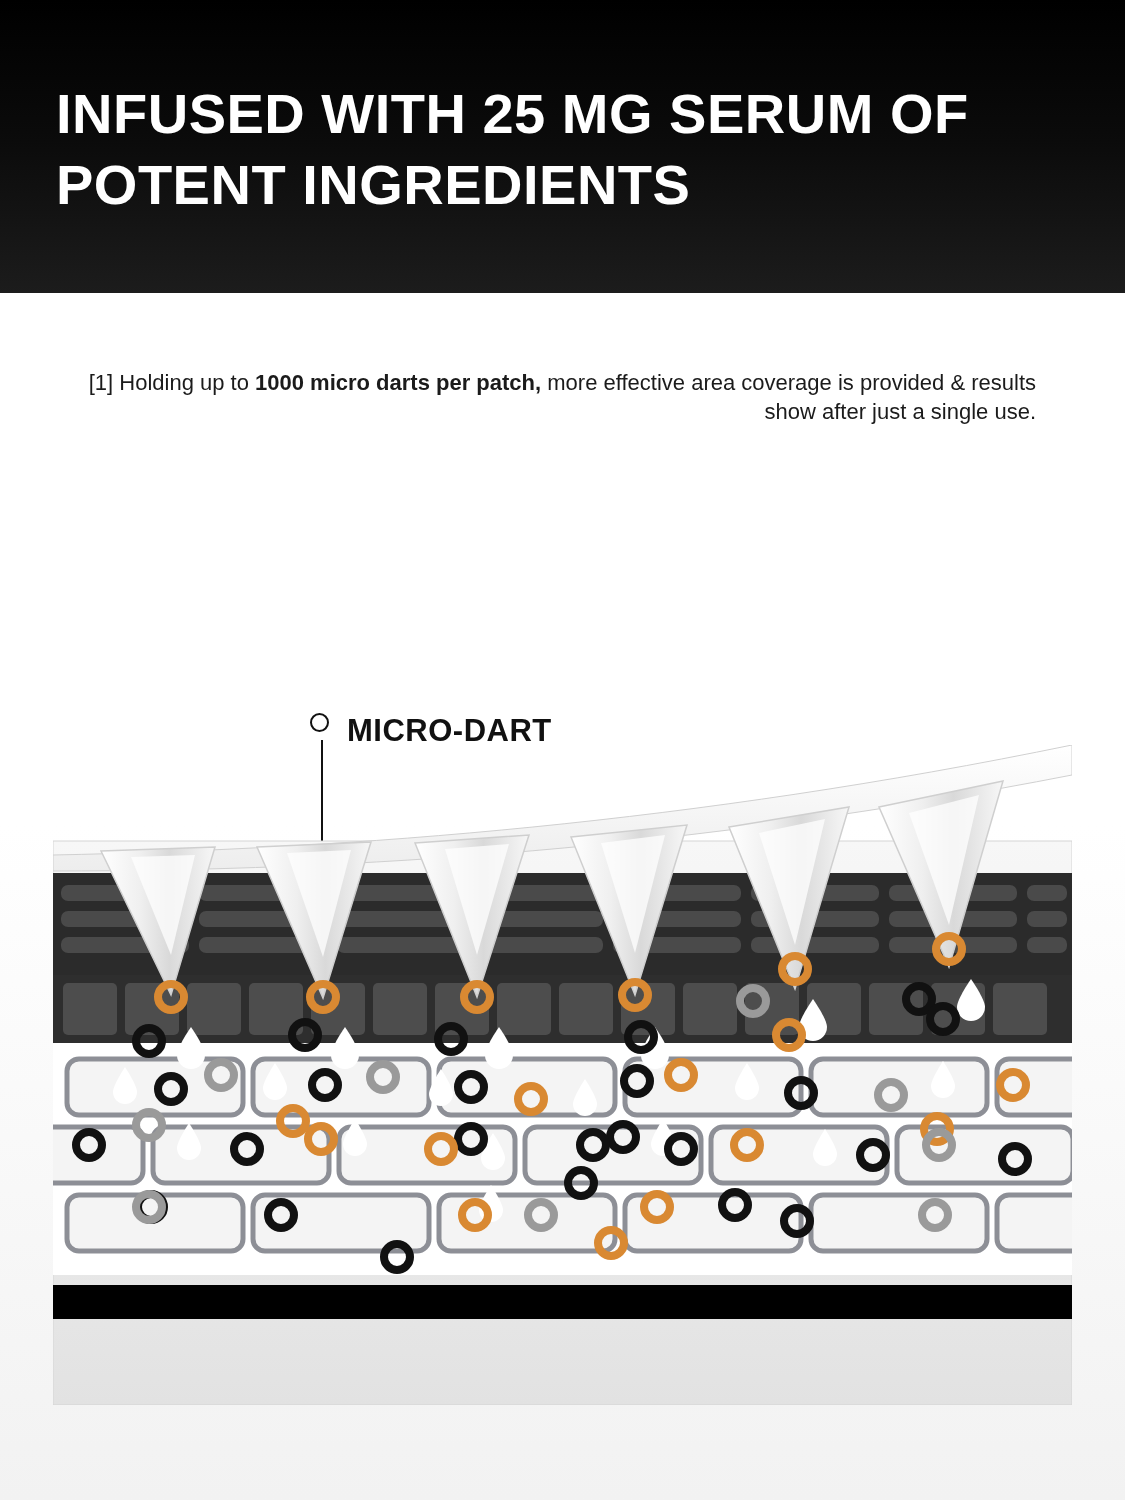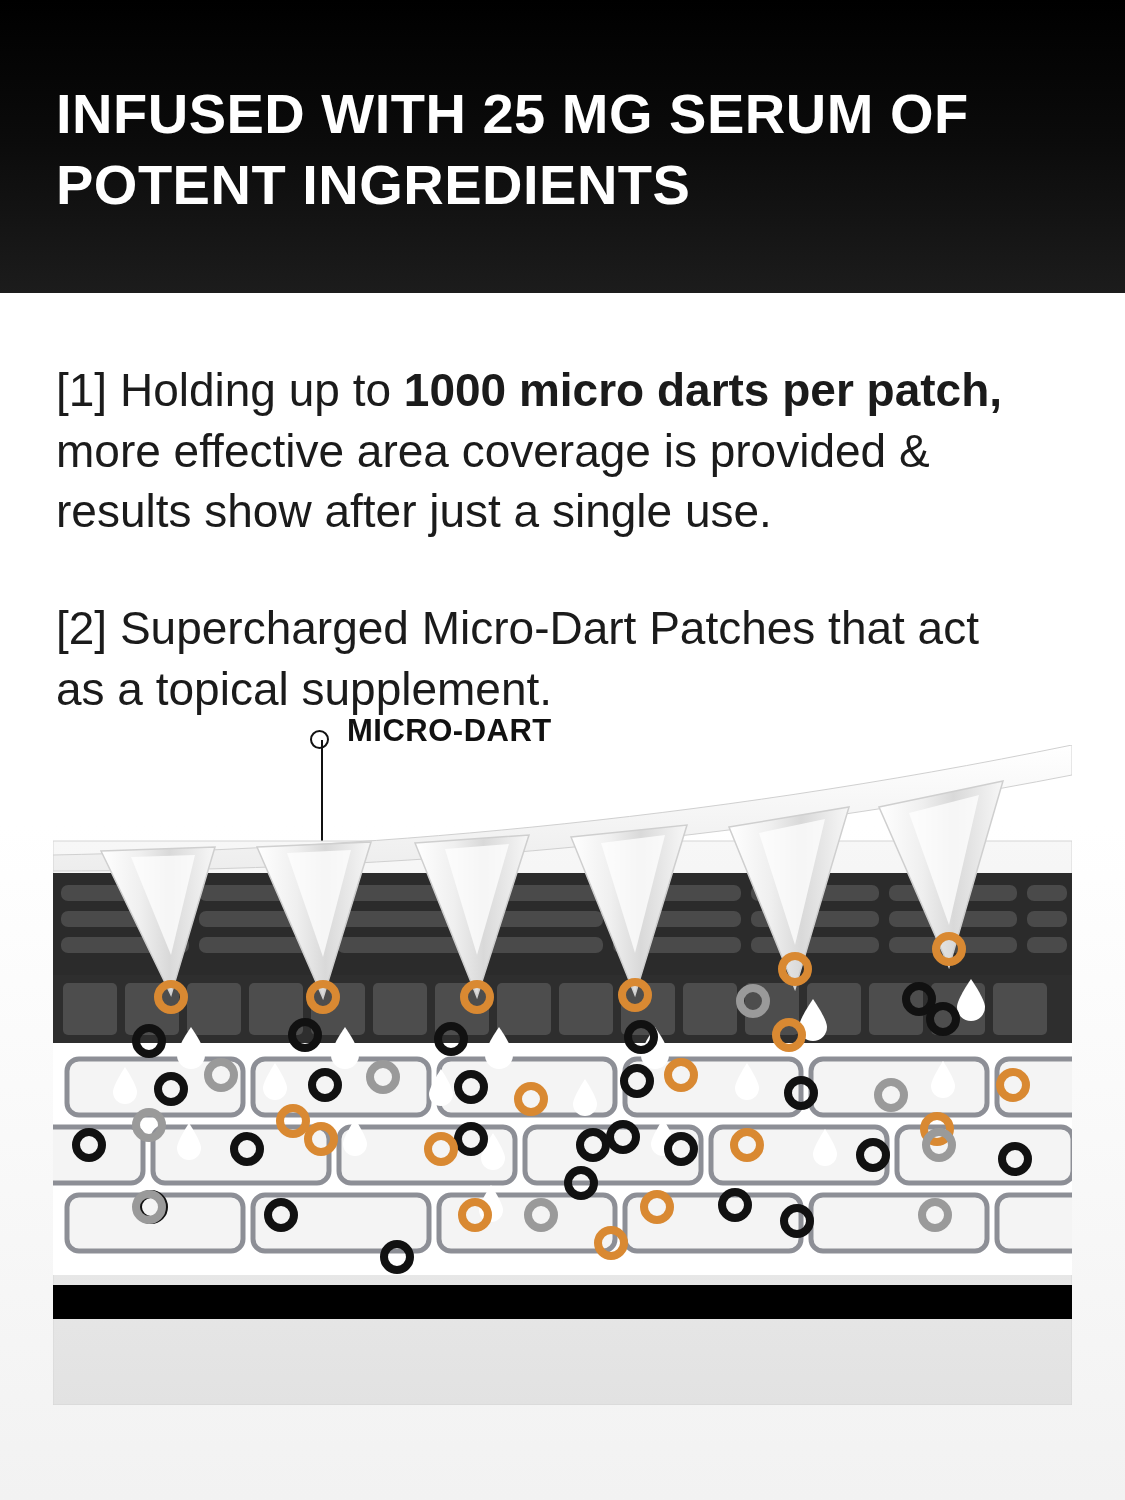--- a/index.html
+++ b/index.html
@@ -35,33 +35,34 @@
   }
 
   
   .copy {
     position: absolute;
     left: 56px; top: 360px;
     width: 980px;
   }
   .para {
     color: #1b1b1b;
-    font-size: 46px;
+    font-size: 22px;
     line-height: 1.32;
-    margin: 0 0 56px 0;
+    margin: 8px 0 56px 0;
     font-weight: 400;
+    text-align: right;
   }
   .para .strong { font-weight: 700; }
 
   
   .callout {
     position: absolute;
     left: 310px; top: 713px;
     display: flex;
-    align-items: flex-end;
+    align-items: flex-start;
     gap: 18px;
   }
   .callout-dot {
     width: 19px; height: 19px;
     border: 2.5px solid #111;
     border-radius: 50%;
     background: #fff;
   }
   .callout-label {
     font-size: 31px;
@@ -88,21 +89,20 @@
 <body>
 
 <div class="page">
 
   <div class="header">
     <h1>INFUSED WITH 25 MG SERUM OF POTENT INGREDIENTS</h1>
   </div>
 
   <div class="copy">
     <p class="para"><span>[1] Holding up to </span><span class="strong">1000 micro darts per patch,</span><span> more effective area coverage is provided &amp; results show after just a single use.</span></p>
-    <p class="para">[2] Supercharged Micro-Dart Patches that act as a topical supplement.</p>
   </div>
 
   <div class="callout">
     <span class="callout-dot"></span>
     <span class="callout-label">MICRO-DART</span>
   </div>
   <div class="callout-line"></div>
 
   <div class="diagram">
     <svg width="1019" height="660" viewBox="0 0 1019 660" xmlns="http://www.w3.org/2000/svg">

